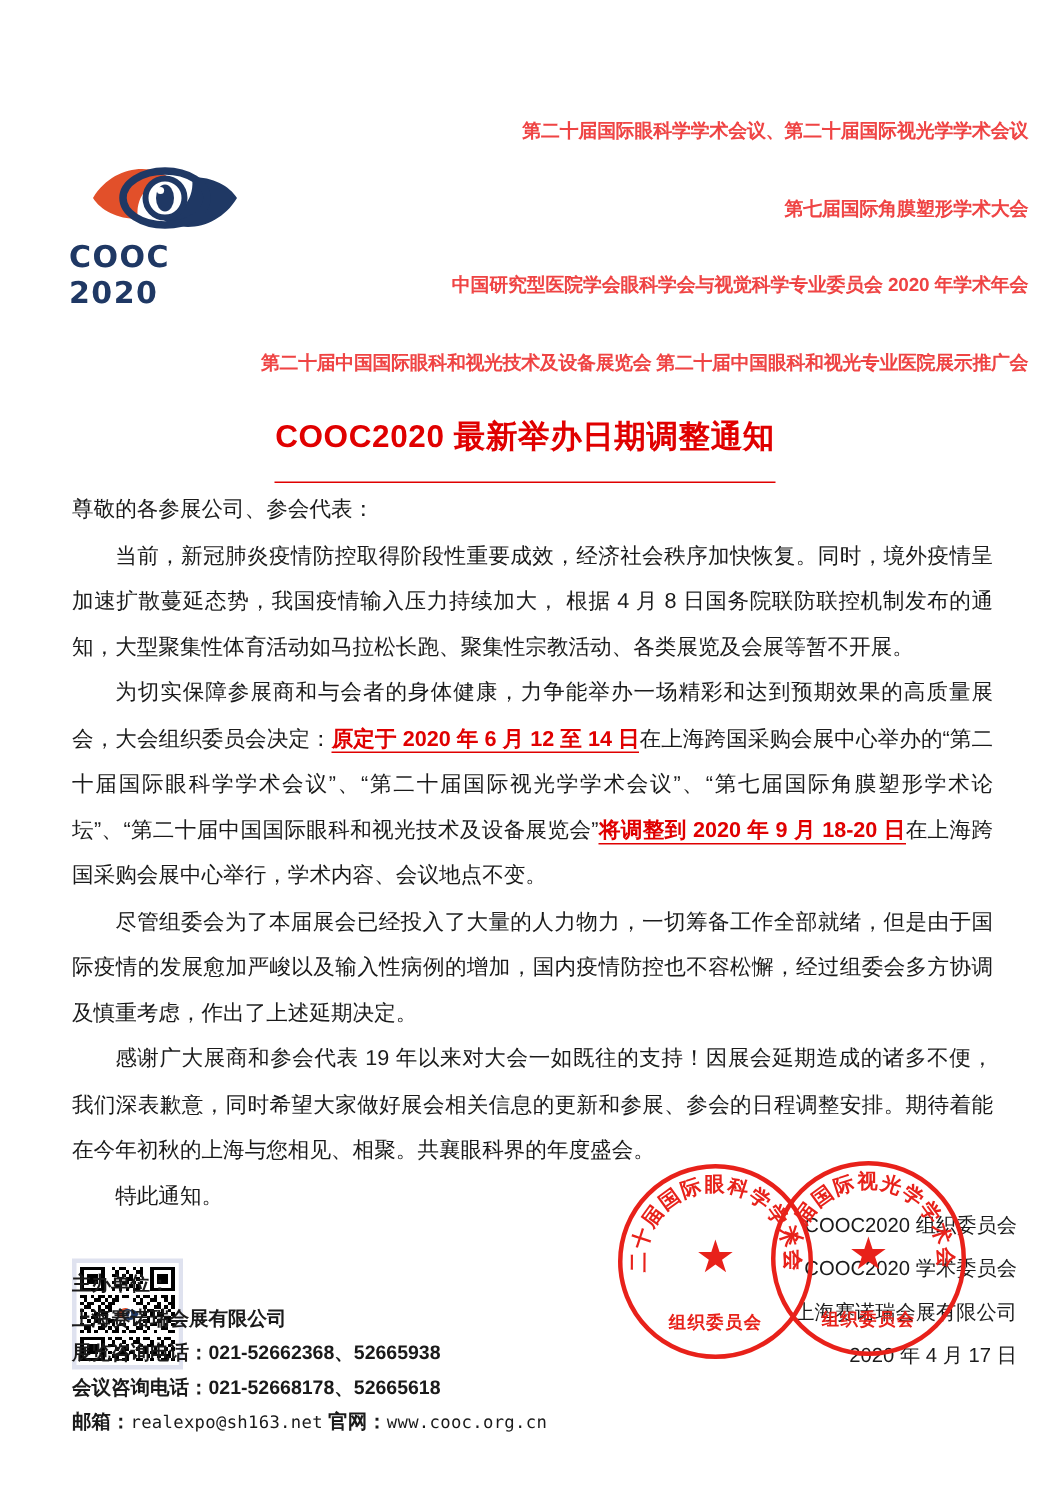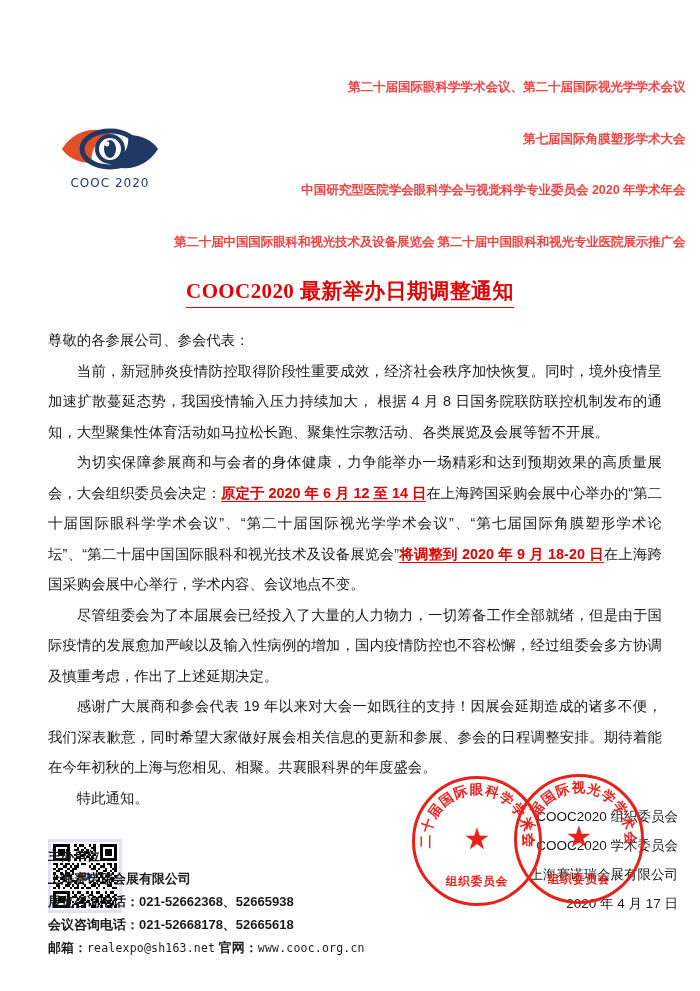--- a/index.html
+++ b/index.html
@@ -34,22 +34,22 @@
     flex: 0 0 128px;
     display: flex;
     flex-direction: column;
     align-items: center;
     justify-content: center;
     padding-top: 14px;
   }
   .logo-mark { width: 112px; height: 52px; display:block; }
   .logo-text {
     font-family: "DejaVu Sans", sans-serif;
-    font-weight: normal;
-    font-size: 12px;
+    font-weight: bold;
+    font-size: 20px;
     letter-spacing: 1px;
     color: #1f3864;
     margin-top: 1px;
   }
   .header-lines {
     flex: 1 1 auto;
     text-align: right;
     padding-right: 8px;
   }
   .header-lines div {
@@ -67,22 +67,21 @@
   .doc-title {
     text-align: center;
     color: #e00000;
     font-weight: bold;
     font-size: 21px;
     margin-top: 25px;
     letter-spacing: 0.4px;
   }
   .doc-title span {
     border-bottom: 1.6px solid #e00000;
-    padding-bottom: 4px;
-    font-family: Liberation Serif, serif;
+    padding-bottom: 18px;
   }
 
   
   .body-wrap {
     padding: 0 38px 0 48px;
     margin-top: 20px;
   }
   p.para {
     font-size: 14.4px;
     line-height: 30.5px;

